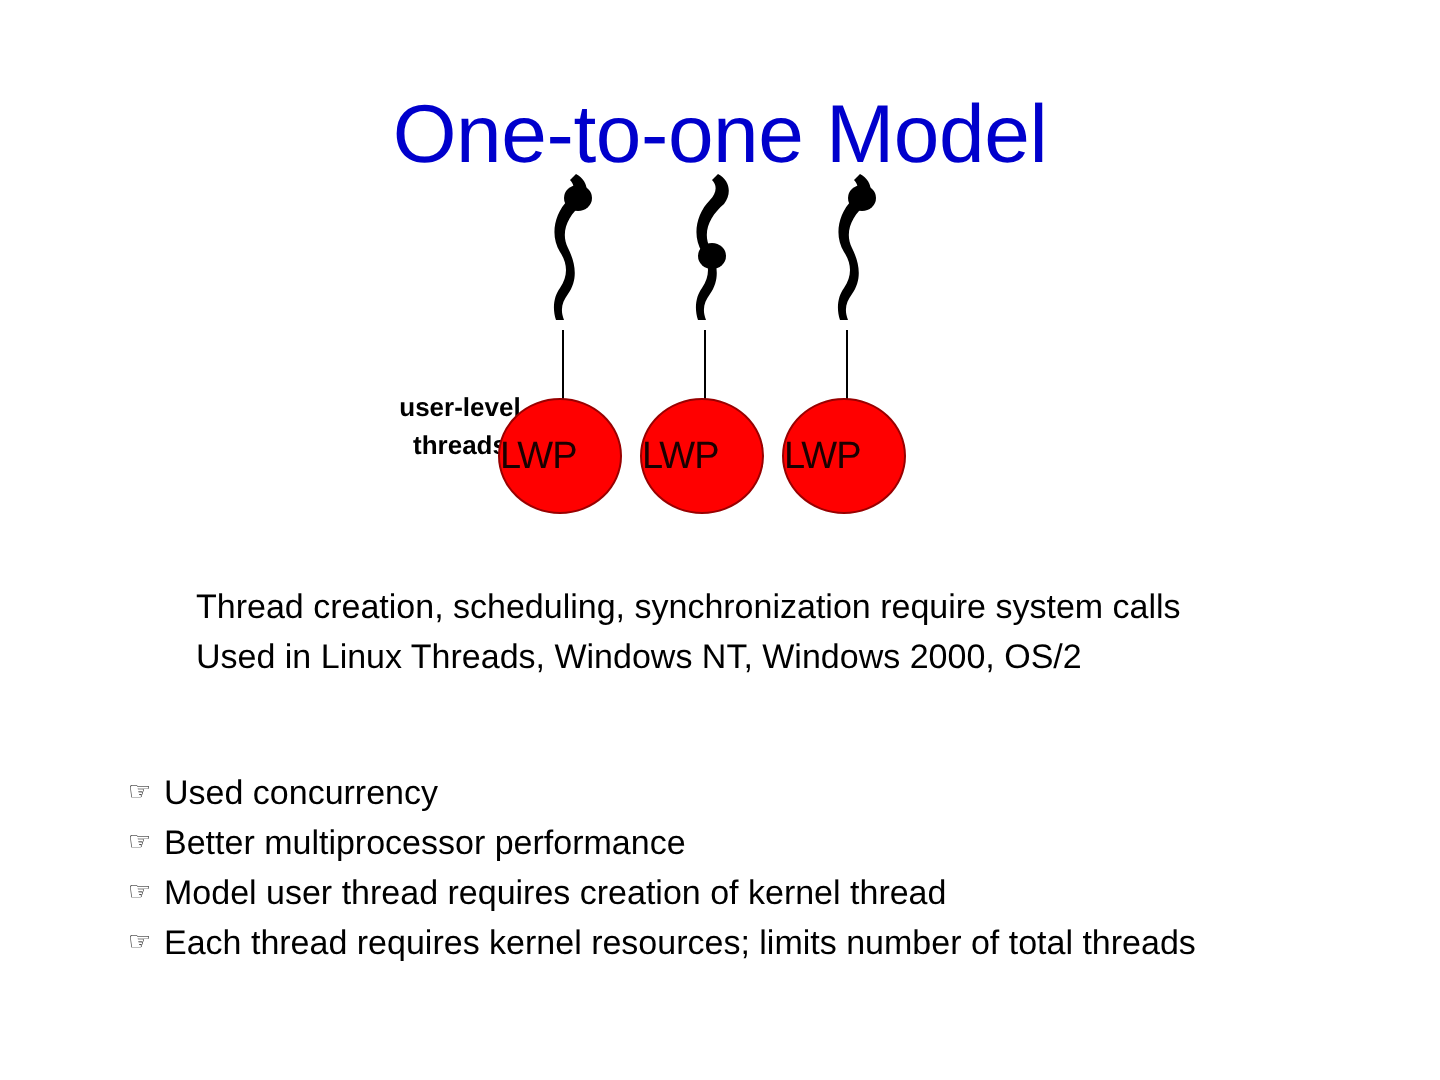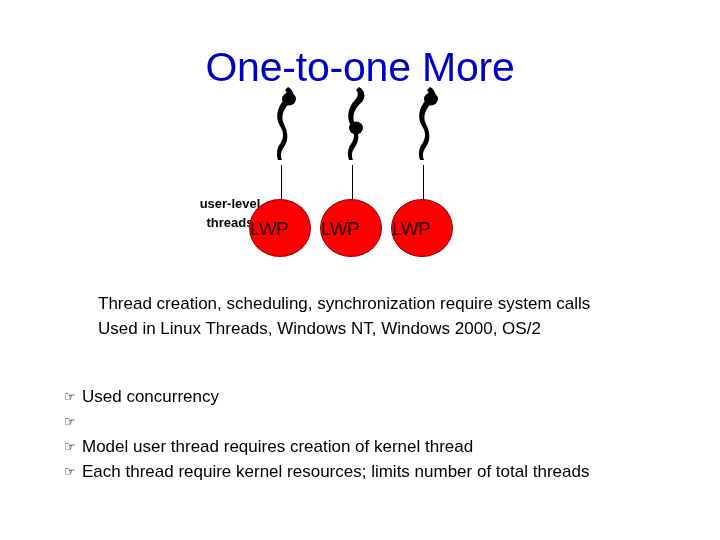--- a/index.html
+++ b/index.html
@@ -152,21 +152,21 @@
   .bullet-text {
     font-size: 17px;
     line-height: 25px;
   }
 </style>
 </head>
 <body>
 
 <div class="slide">
 
-  <div class="slide-title">One-to-one More</div>
+  <div class="slide-title">One-to-one Model</div>
 
   <div class="diagram">
 
     <div class="userlevel-label">
       <div>user-level</div>
       <div>threads</div>
     </div>
 
     <div class="thread-col c1">
       <div class="squiggle">
@@ -223,24 +223,25 @@
     <div class="body-line">Used in Linux Threads, Windows NT, Windows 2000, OS/2</div>
   </div>
 
   <div class="bullet-block">
     <div class="bullet-item">
       <span class="bullet-glyph">☞</span>
       <span class="bullet-text">Used concurrency</span>
     </div>
     <div class="bullet-item">
       <span class="bullet-glyph">☞</span>
+      <span class="bullet-text">Better multiprocessor performance</span>
     </div>
     <div class="bullet-item">
       <span class="bullet-glyph">☞</span>
       <span class="bullet-text">Model user thread requires creation of kernel thread</span>
     </div>
     <div class="bullet-item">
       <span class="bullet-glyph">☞</span>
-      <span class="bullet-text">Each thread require kernel resources; limits number of total threads</span>
+      <span class="bullet-text">Each thread requires kernel resources; limits number of total threads</span>
     </div>
   </div>
 
 </div>
 
 </body></html>

